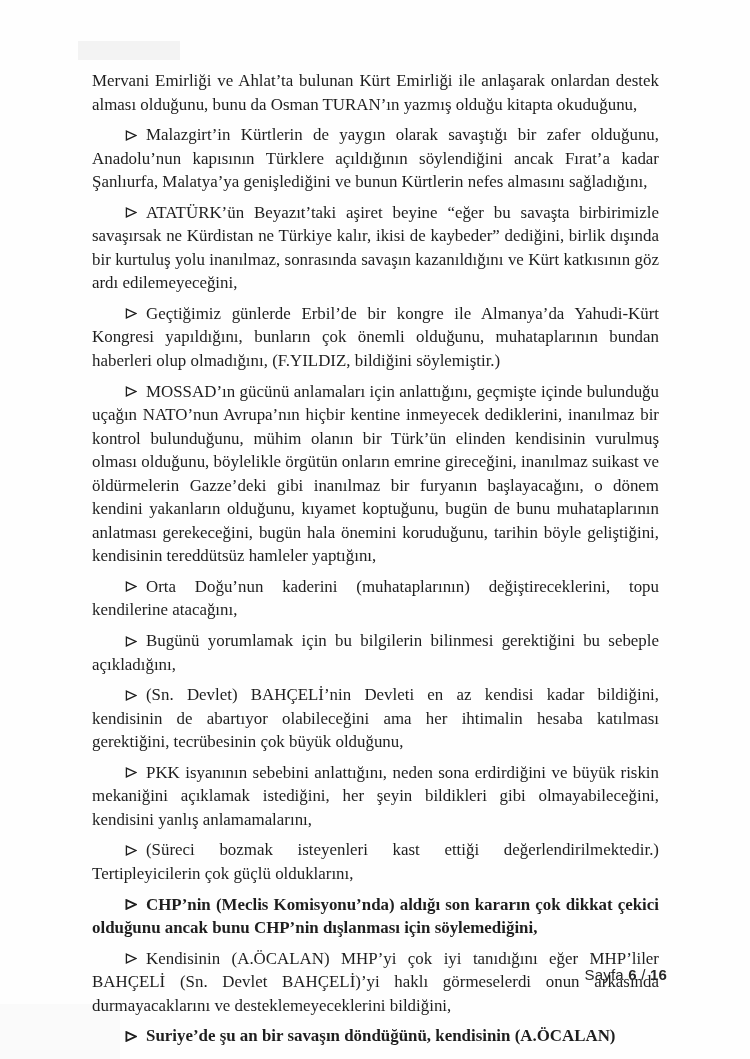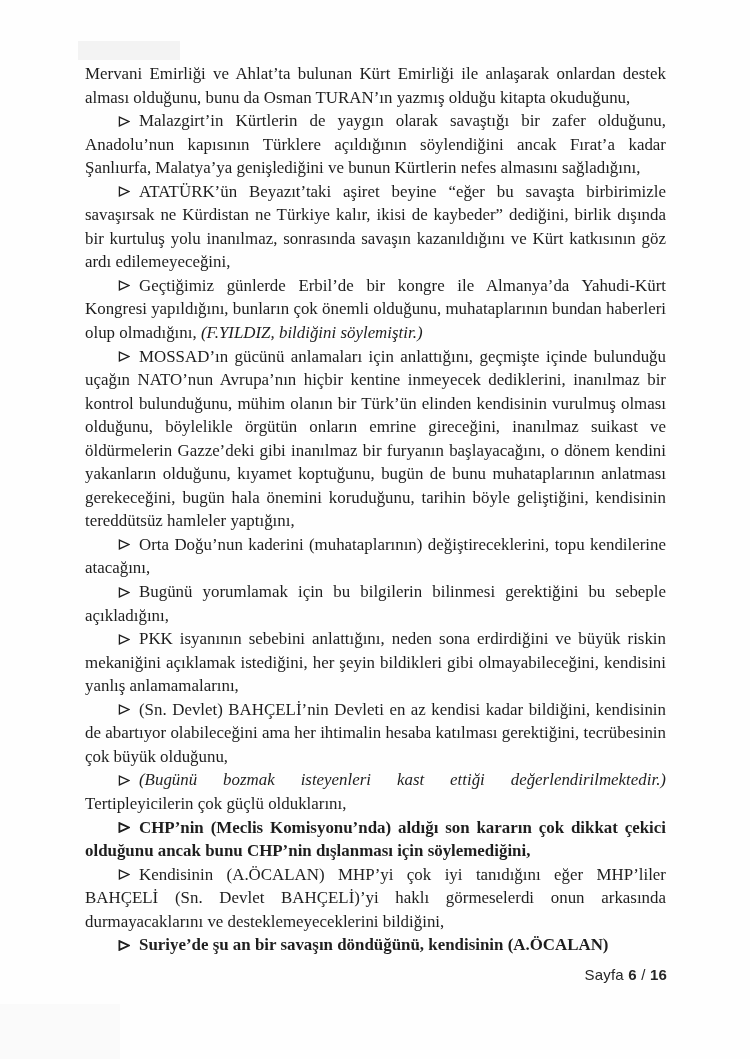--- a/index.html
+++ b/index.html
@@ -27,24 +27,24 @@
   }
   .doc {
     position: absolute;
     left: 85px; top: 62px;
     width: 581px;
     font-size: 16.9px;
     line-height: 23.55px;
     color: #1e1e1e;
     text-align: justify;
   }
-  .doc p { margin: 0; padding: 0; }
+  .doc p { margin: 7px; padding: 0; }
   .doc p.bullet { text-indent: 33px; }
   .doc p.bold { font-weight: 700; }
-  .seg.italic { font-style: italic; }
+  .seg.italic { }
   .bullet-mark {
     display: inline-block;
     width: 12px; height: 11px;
     margin-right: 9px;
     vertical-align: -0.5px;
   }
   .bullet-mark svg { display: block; width: 12px; height: 11px; }
   .footer {
     position: absolute;
     right: 83px; top: 966px;
@@ -77,27 +77,27 @@
             <path d="M1.4 1.1 L10.8 5.5 L1.4 9.9 Z" fill="none" stroke="#1e1e1e" stroke-width="1.3" stroke-linejoin="miter"></path>
           </svg></span><span class="seg normal">MOSSAD’ın gücünü anlamaları için anlattığını, geçmişte içinde bulunduğu uçağın NATO’nun Avrupa’nın hiçbir kentine inmeyecek dediklerini, inanılmaz bir kontrol bulunduğunu, mühim olanın bir Türk’ün elinden kendisinin vurulmuş olması olduğunu, böylelikle örgütün onların emrine gireceğini, inanılmaz suikast ve öldürmelerin Gazze’deki gibi inanılmaz bir furyanın başlayacağını, o dönem kendini yakanların olduğunu, kıyamet koptuğunu, bugün de bunu muhataplarının anlatması gerekeceğini, bugün hala önemini koruduğunu, tarihin böyle geliştiğini, kendisinin tereddütsüz hamleler yaptığını,</span></p>
       <p class="bullet"><span class="bullet-mark"><svg viewBox="0 0 12 11" xmlns="http://www.w3.org/2000/svg">
             <path d="M1.4 1.1 L10.8 5.5 L1.4 9.9 Z" fill="none" stroke="#1e1e1e" stroke-width="1.3" stroke-linejoin="miter"></path>
           </svg></span><span class="seg normal">Orta Doğu’nun kaderini (muhataplarının) değiştireceklerini, topu kendilerine atacağını,</span></p>
       <p class="bullet"><span class="bullet-mark"><svg viewBox="0 0 12 11" xmlns="http://www.w3.org/2000/svg">
             <path d="M1.4 1.1 L10.8 5.5 L1.4 9.9 Z" fill="none" stroke="#1e1e1e" stroke-width="1.3" stroke-linejoin="miter"></path>
           </svg></span><span class="seg normal">Bugünü yorumlamak için bu bilgilerin bilinmesi gerektiğini bu sebeple açıkladığını,</span></p>
       <p class="bullet"><span class="bullet-mark"><svg viewBox="0 0 12 11" xmlns="http://www.w3.org/2000/svg">
             <path d="M1.4 1.1 L10.8 5.5 L1.4 9.9 Z" fill="none" stroke="#1e1e1e" stroke-width="1.3" stroke-linejoin="miter"></path>
+          </svg></span><span class="seg normal">(Sn. Devlet) BAHÇELİ’nin Devleti en az kendisi kadar bildiğini, kendisinin de abartıyor olabileceğini ama her ihtimalin hesaba katılması gerektiğini, tecrübesinin çok büyük olduğunu,</span></p>
+      <p class="bullet"><span class="bullet-mark"><svg viewBox="0 0 12 11" xmlns="http://www.w3.org/2000/svg">
+            <path d="M1.4 1.1 L10.8 5.5 L1.4 9.9 Z" fill="none" stroke="#1e1e1e" stroke-width="1.3" stroke-linejoin="miter"></path>
           </svg></span><span class="seg normal">PKK isyanının sebebini anlattığını, neden sona erdirdiğini ve büyük riskin mekaniğini açıklamak istediğini, her şeyin bildikleri gibi olmayabileceğini, kendisini yanlış anlamamalarını,</span></p>
       <p class="bullet"><span class="bullet-mark"><svg viewBox="0 0 12 11" xmlns="http://www.w3.org/2000/svg">
             <path d="M1.4 1.1 L10.8 5.5 L1.4 9.9 Z" fill="none" stroke="#1e1e1e" stroke-width="1.3" stroke-linejoin="miter"></path>
-          </svg></span><span class="seg normal">(Sn. Devlet) BAHÇELİ’nin Devleti en az kendisi kadar bildiğini, kendisinin de abartıyor olabileceğini ama her ihtimalin hesaba katılması gerektiğini, tecrübesinin çok büyük olduğunu,</span></p>
-      <p class="bullet"><span class="bullet-mark"><svg viewBox="0 0 12 11" xmlns="http://www.w3.org/2000/svg">
-            <path d="M1.4 1.1 L10.8 5.5 L1.4 9.9 Z" fill="none" stroke="#1e1e1e" stroke-width="1.3" stroke-linejoin="miter"></path>
-          </svg></span><span class="seg italic">(Bugünü bozmak isteyenleri kast ettiği değerlendirilmektedir.)</span><span class="seg normal"> Tertipleyicilerin çok güçlü olduklarını,</span></p>
+          </svg></span><span class="seg italic">(Süreci bozmak isteyenleri kast ettiği değerlendirilmektedir.)</span><span class="seg normal"> Tertipleyicilerin çok güçlü olduklarını,</span></p>
       <p class="bullet bold"><span class="bullet-mark"><svg viewBox="0 0 12 11" xmlns="http://www.w3.org/2000/svg">
             <path d="M1.4 1.1 L10.8 5.5 L1.4 9.9 Z" fill="none" stroke="#1e1e1e" stroke-width="1.8" stroke-linejoin="miter"></path>
           </svg></span><span class="seg normal">CHP’nin (Meclis Komisyonu’nda) aldığı son kararın çok dikkat çekici olduğunu ancak bunu CHP’nin dışlanması için söylemediğini,</span></p>
       <p class="bullet"><span class="bullet-mark"><svg viewBox="0 0 12 11" xmlns="http://www.w3.org/2000/svg">
             <path d="M1.4 1.1 L10.8 5.5 L1.4 9.9 Z" fill="none" stroke="#1e1e1e" stroke-width="1.3" stroke-linejoin="miter"></path>
           </svg></span><span class="seg normal">Kendisinin (A.ÖCALAN) MHP’yi çok iyi tanıdığını eğer MHP’liler BAHÇELİ (Sn. Devlet BAHÇELİ)’yi haklı görmeselerdi onun arkasında durmayacaklarını ve desteklemeyeceklerini bildiğini,</span></p>
       <p class="bullet bold"><span class="bullet-mark"><svg viewBox="0 0 12 11" xmlns="http://www.w3.org/2000/svg">
             <path d="M1.4 1.1 L10.8 5.5 L1.4 9.9 Z" fill="none" stroke="#1e1e1e" stroke-width="1.8" stroke-linejoin="miter"></path>
           </svg></span><span class="seg normal">Suriye’de şu an bir savaşın döndüğünü, kendisinin (A.ÖCALAN)</span></p>
     </div>

